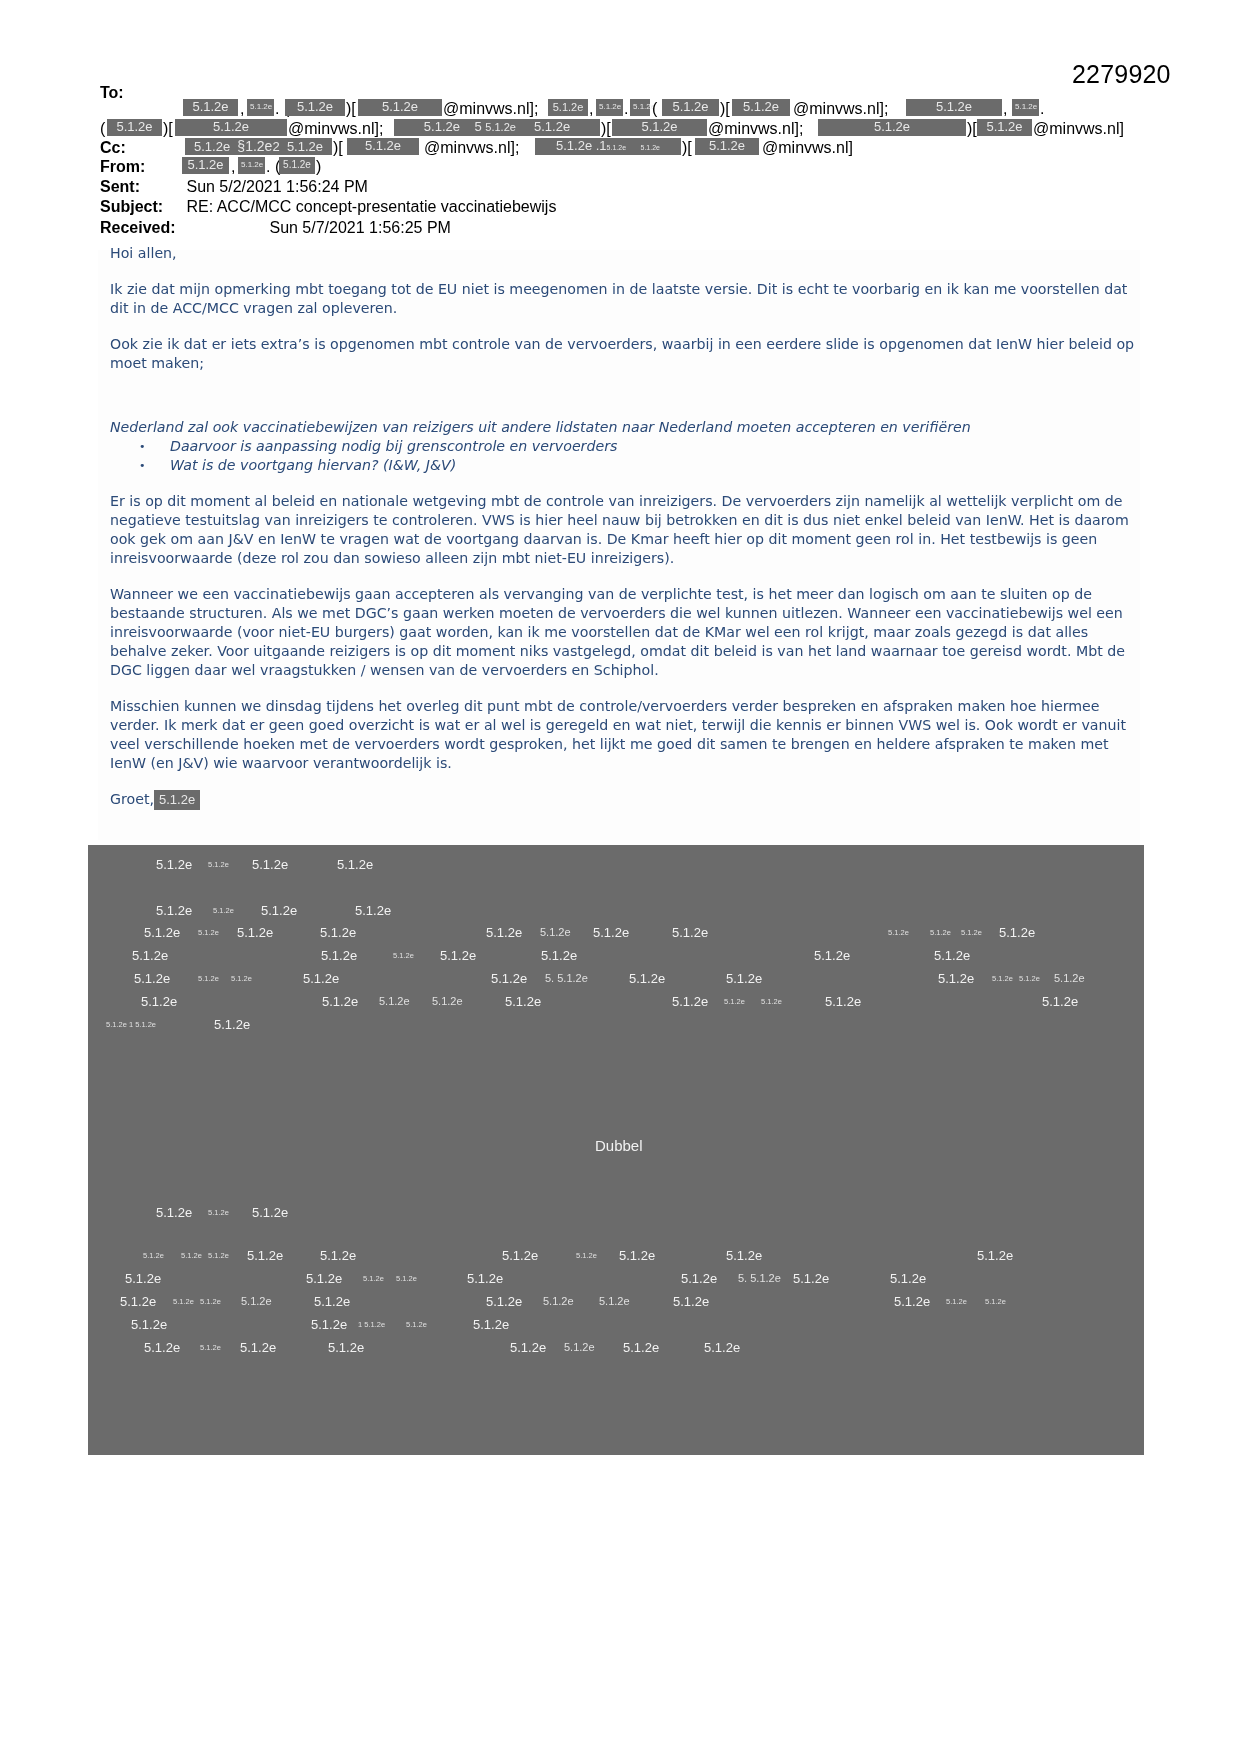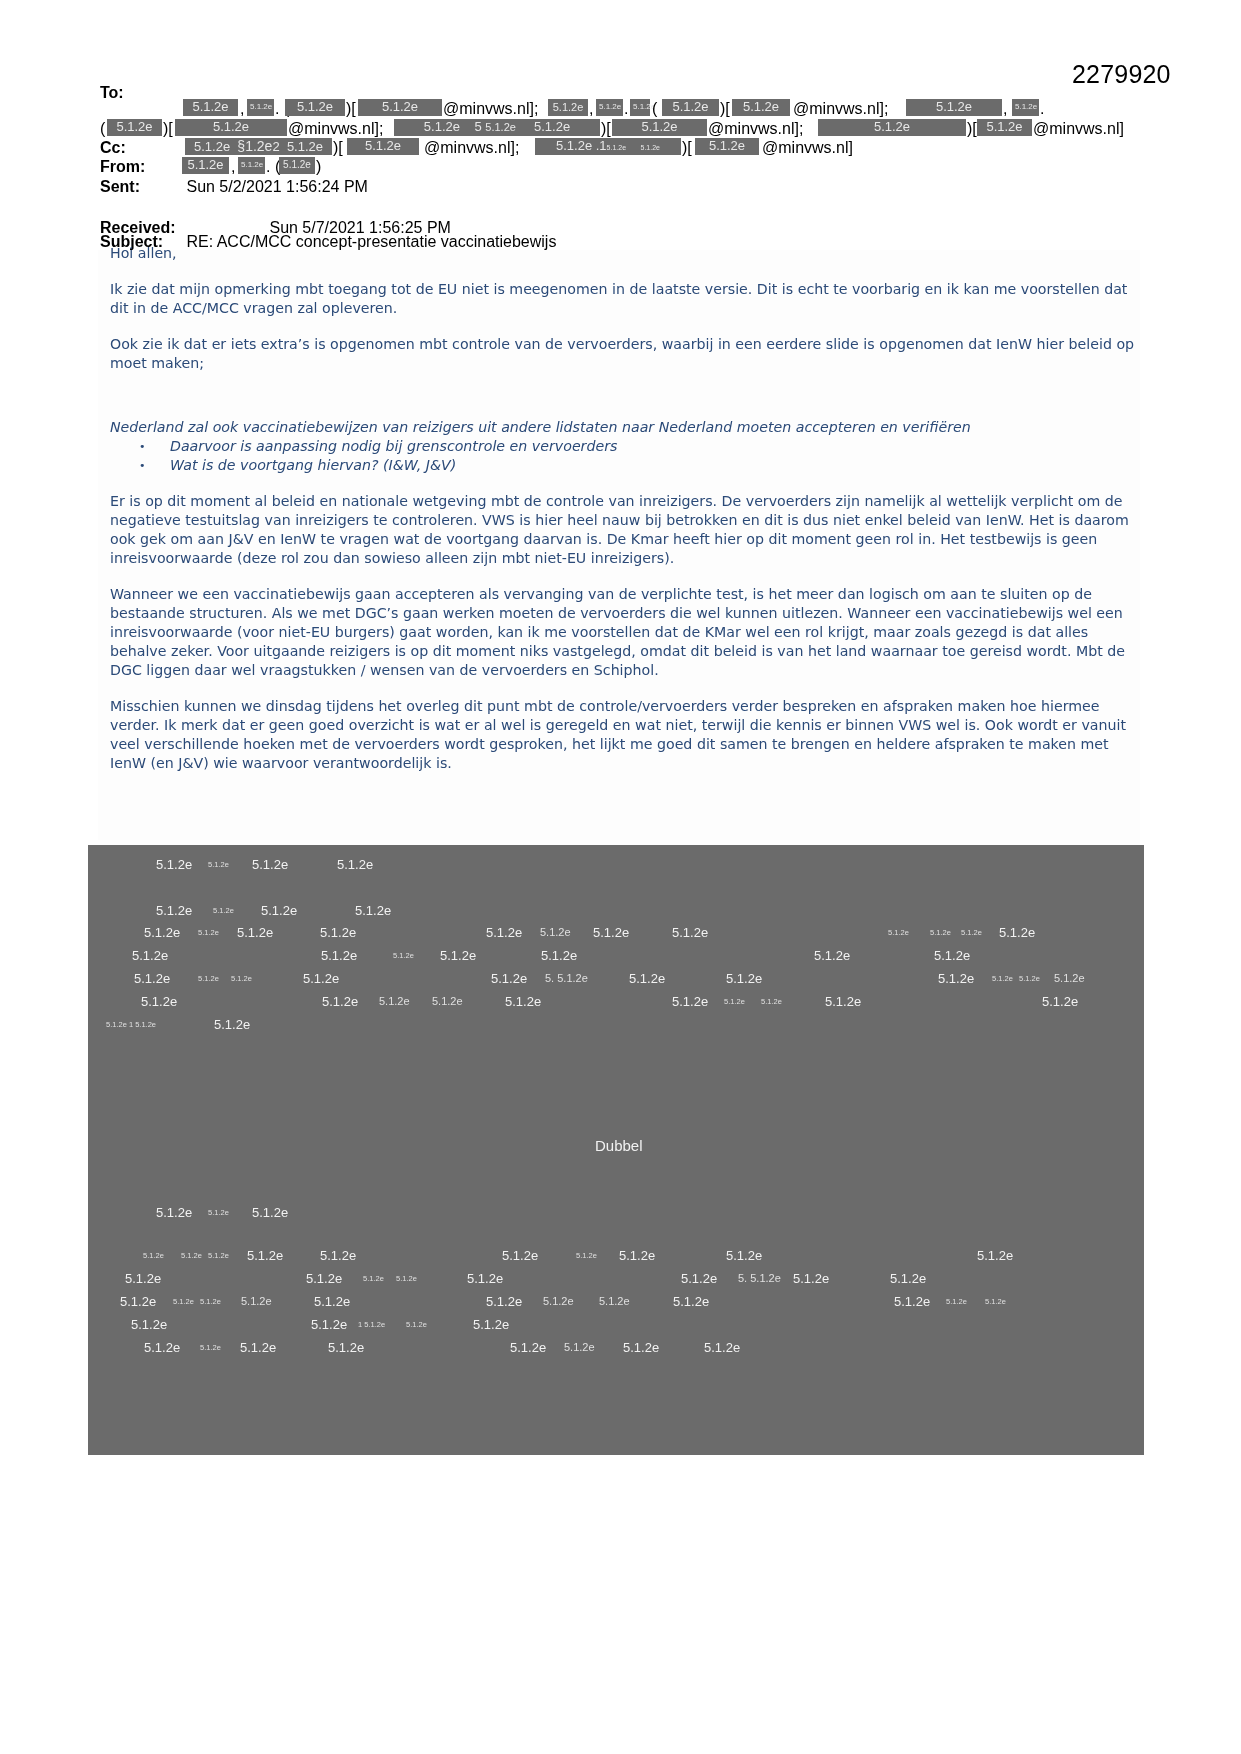--- a/index.html
+++ b/index.html
@@ -100,41 +100,44 @@
 <div class="red sm abs" style="left:238px;top:157px;width:27px;">5.1.2e</div>
 <span class="t" style="left:266px;top:158px;">. (</span>
 <div class="red abs" style="left:279px;top:157px;width:36px;font-size:10px;">5.1.2e</div>
 <span class="t" style="left:316px;top:158px;">)</span>
 
 <div class="hdr" style="top:178px;">
   <span class="lbl" style="width:82px;">Sent:</span>
   <span>Sun 5/2/2021 1:56:24 PM</span>
 </div>
 <div class="hdr" style="top:198px;">
-  <span class="lbl" style="width:82px;margin-top:35px;">Subject:</span>
+  <span class="lbl" style="width:82px;">Subject:</span>
   <span>RE: ACC/MCC concept-presentatie vaccinatiebewijs</span>
 </div>
 <div class="hdr" style="top:219px;">
   <span class="lbl" style="width:165px;">Received:</span>
   <span>Sun 5/7/2021 1:56:25 PM</span>
 </div>
 
 <div class="body-bg"></div>
 <div class="body">
   <p>Hoi allen,</p>
   <p>Ik zie dat mijn opmerking mbt toegang tot de EU niet is meegenomen in de laatste versie. Dit is echt te voorbarig en ik kan me voorstellen dat dit in de ACC/MCC vragen zal opleveren.</p>
   <p>Ook zie ik dat er iets extra’s is opgenomen mbt controle van de vervoerders, waarbij in een eerdere slide is opgenomen dat IenW hier beleid op moet maken;</p>
   <div class="ital">Nederland zal ook vaccinatiebewijzen van reizigers uit andere lidstaten naar Nederland moeten accepteren en verifiëren</div>
   <ul>
     <li>Daarvoor is aanpassing nodig bij grenscontrole en vervoerders</li>
     <li>Wat is de voortgang hiervan? (I&amp;W, J&amp;V)</li>
   </ul>
   <p>Er is op dit moment al beleid en nationale wetgeving mbt de controle van inreizigers. De vervoerders zijn namelijk al wettelijk verplicht om de negatieve testuitslag van inreizigers te controleren. VWS is hier heel nauw bij betrokken en dit is dus niet enkel beleid van IenW. Het is daarom ook gek om aan J&amp;V en IenW te vragen wat de voortgang daarvan is. De Kmar heeft hier op dit moment geen rol in. Het testbewijs is geen inreisvoorwaarde (deze rol zou dan sowieso alleen zijn mbt niet-EU inreizigers).</p>
   <p>Wanneer we een vaccinatiebewijs gaan accepteren als vervanging van de verplichte test, is het meer dan logisch om aan te sluiten op de bestaande structuren. Als we met DGC’s gaan werken moeten de vervoerders die wel kunnen uitlezen. Wanneer een vaccinatiebewijs wel een inreisvoorwaarde (voor niet-EU burgers) gaat worden, kan ik me voorstellen dat de KMar wel een rol krijgt, maar zoals gezegd is dat alles behalve zeker.  Voor uitgaande reizigers is op dit moment niks vastgelegd, omdat dit beleid is van het land waarnaar toe gereisd wordt. Mbt de DGC liggen daar wel vraagstukken / wensen van de vervoerders en Schiphol.</p>
   <p>Misschien kunnen we dinsdag tijdens het overleg dit punt mbt de controle/vervoerders verder bespreken en afspraken maken hoe hiermee verder. Ik merk dat er geen goed overzicht is wat er al wel is geregeld en wat niet, terwijl die kennis er binnen VWS wel is. Ook wordt er vanuit veel verschillende hoeken met de vervoerders wordt gesproken, het lijkt me goed dit samen te brengen en heldere afspraken te maken met IenW (en J&amp;V) wie waarvoor verantwoordelijk is.</p>
+  <p>
+    <span>Groet,</span><span class="greet-red">5.1.2e</span>
+  </p>
 </div>
 
 <div class="greyblock">
 
   <span class="gl" style="left:68px;top:12px;">5.1.2e</span>
   <span class="gl s" style="left:120px;top:15px;">5.1.2e</span>
   <span class="gl" style="left:164px;top:12px;">5.1.2e</span>
   <span class="gl" style="left:249px;top:12px;">5.1.2e</span>
 
   <span class="gl" style="left:68px;top:58px;">5.1.2e</span>

